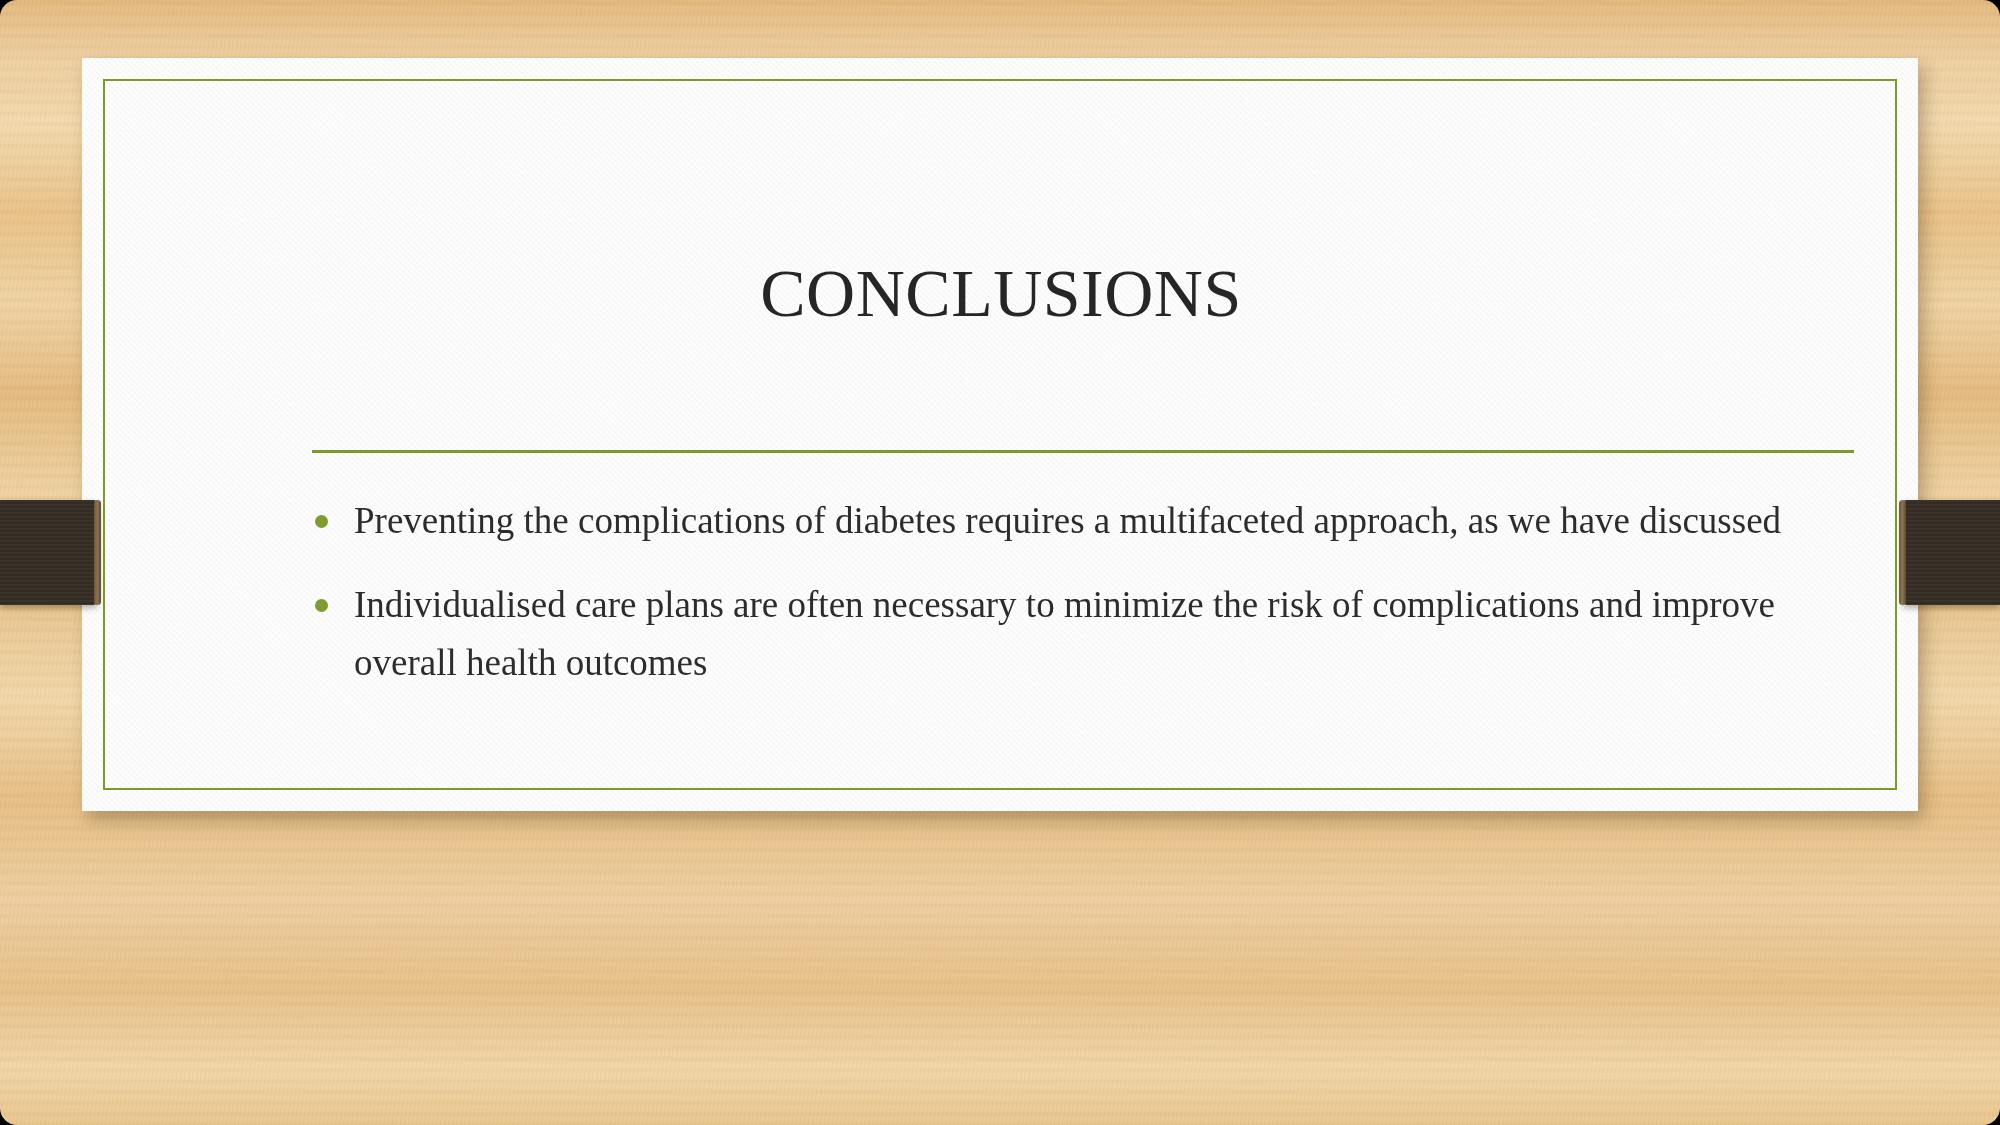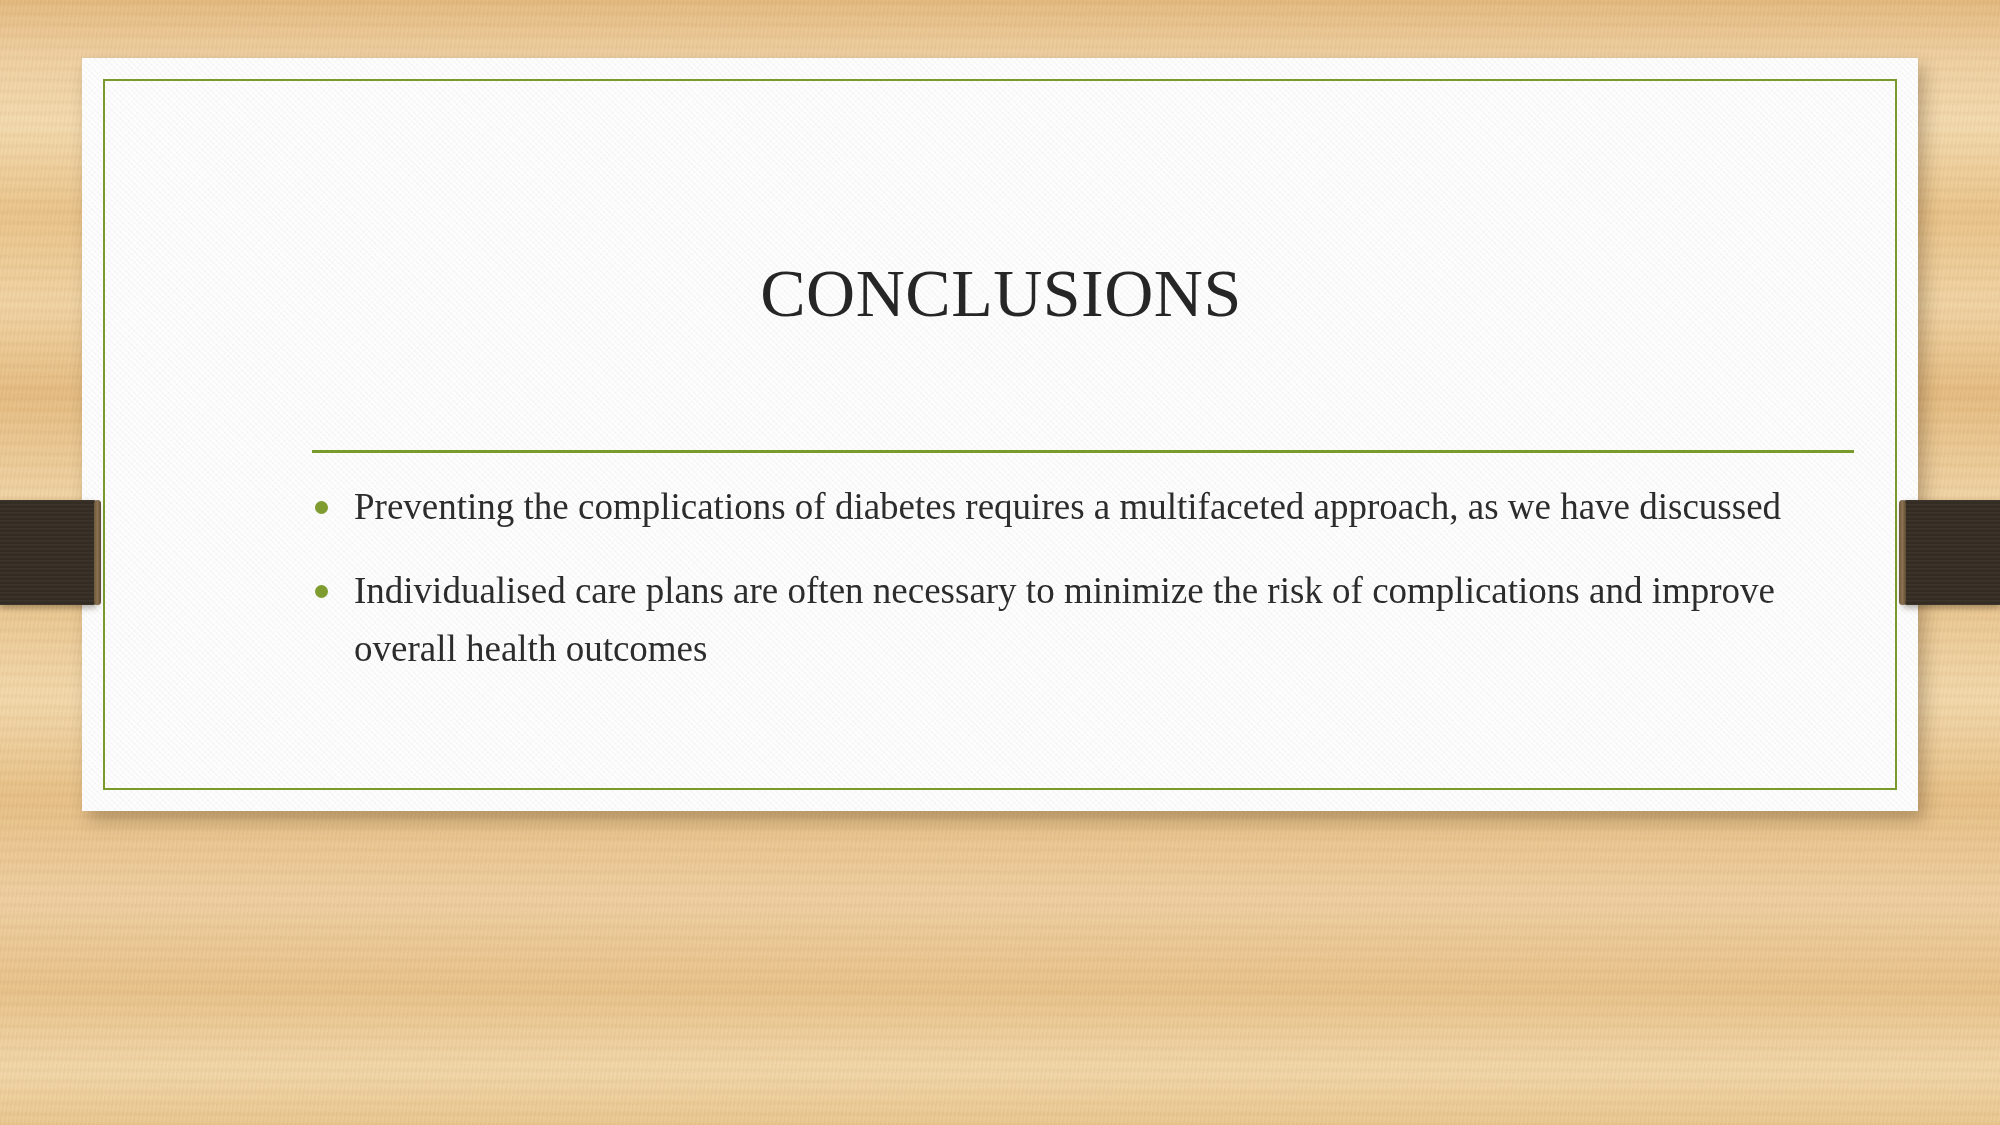--- a/index.html
+++ b/index.html
@@ -7,20 +7,21 @@
     padding: 0;
     background: #000;
   }
 
   .stage {
     position: relative;
     width: 2000px;
     height: 1125px;
     overflow: hidden;
     font-family: "Liberation Serif", "DejaVu Serif", serif;
+    border-radius: 17px;
   }
 
   
   .wood-bg {
     position: absolute;
     inset: 0;
     background:
       repeating-linear-gradient(
         to bottom,
         rgba(150, 105, 50, 0.00) 0px,
@@ -155,21 +156,21 @@
     top: 392px;
     width: 1542px;
     height: 3px;
     background: #7a9a2b;
   }
 
   
   .bullet-list {
     position: absolute;
     left: 224px;
-    top: 420px;
+    top: 434px;
     width: 1560px;
   }
 
   .bullet-item {
     position: relative;
     padding-left: 48px;
     margin-bottom: 26px;
     font-size: 37px;
     line-height: 58px;
     color: #2c2c2c;

